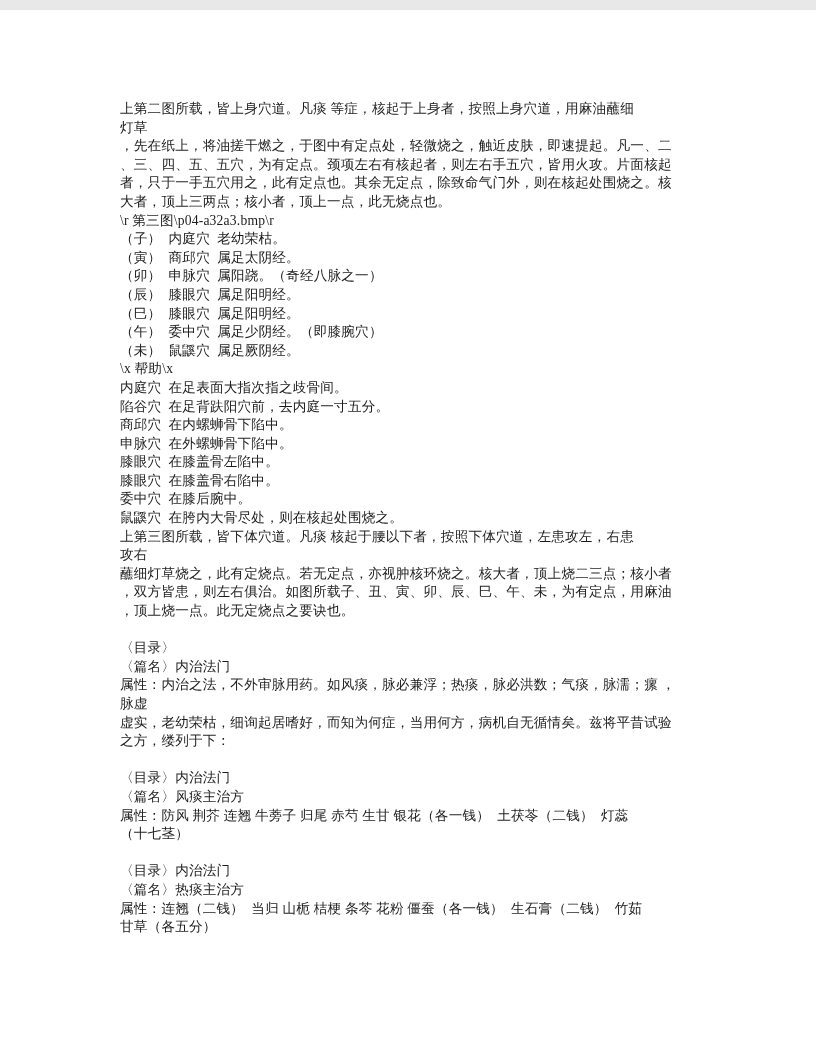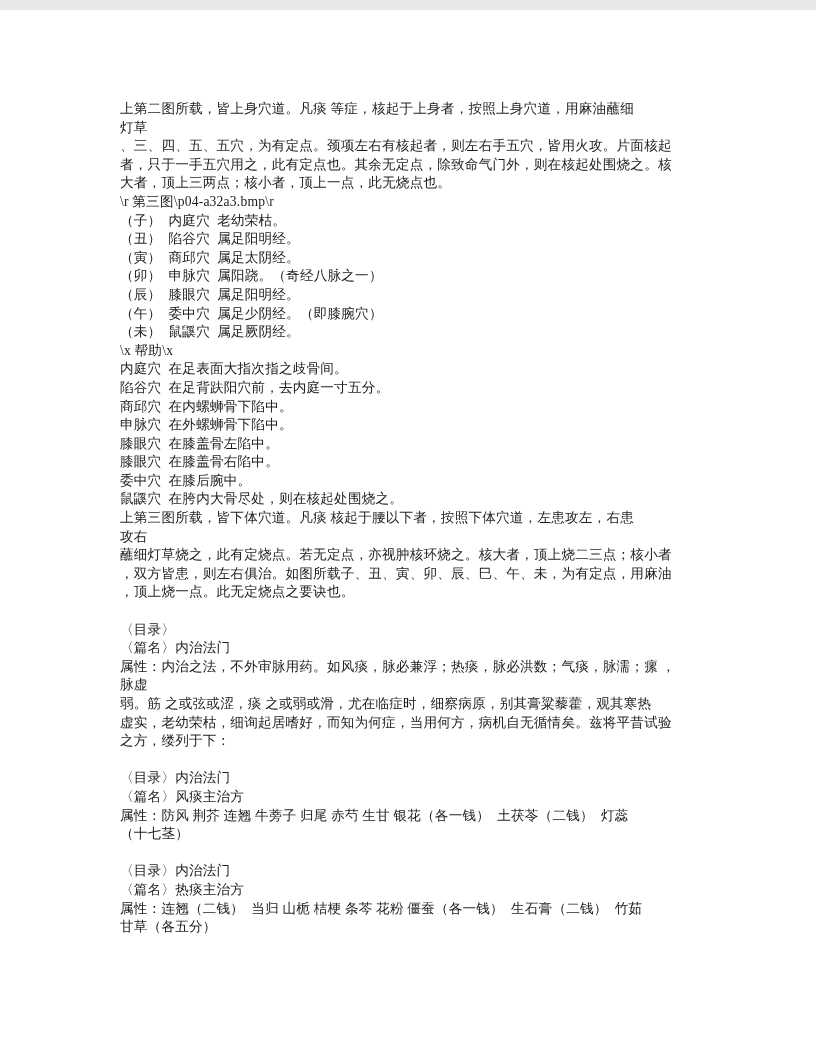--- a/index.html
+++ b/index.html
@@ -32,29 +32,30 @@
     overflow: visible;
   }
 </style>
 </head>
 <body>
 
 <div class="page">
   <div class="text-body">
       <div class="line">上第二图所载，皆上身穴道。凡痰 等症，核起于上身者，按照上身穴道，用麻油蘸细</div>
       <div class="line">灯草</div>
+      <div class="line">，先在纸上，将油搓干燃之，于图中有定点处，轻微烧之，触近皮肤，即速提起。凡一、二</div>
       <div class="line">、三、四、五、五穴，为有定点。颈项左右有核起者，则左右手五穴，皆用火攻。片面核起</div>
       <div class="line">者，只于一手五穴用之，此有定点也。其余无定点，除致命气门外，则在核起处围烧之。核</div>
       <div class="line">大者，顶上三两点；核小者，顶上一点，此无烧点也。</div>
       <div class="line">\r 第三图\p04-a32a3.bmp\r</div>
       <div class="line">（子）  内庭穴  老幼荣枯。</div>
-      <div class="line">（丑）  陷谷穴  属足阳明经。</div>
       <div class="line">（寅）  商邱穴  属足太阴经。</div>
       <div class="line">（卯）  申脉穴  属阳跷。（奇经八脉之一）</div>
       <div class="line">（辰）  膝眼穴  属足阳明经。</div>
+      <div class="line">（巳）  膝眼穴  属足阳明经。</div>
       <div class="line">（午）  委中穴  属足少阴经。（即膝腕穴）</div>
       <div class="line">（未）  鼠鼷穴  属足厥阴经。</div>
       <div class="line">\x 帮助\x</div>
       <div class="line">内庭穴  在足表面大指次指之歧骨间。</div>
       <div class="line">陷谷穴  在足背趺阳穴前，去内庭一寸五分。</div>
       <div class="line">商邱穴  在内螺蛳骨下陷中。</div>
       <div class="line">申脉穴  在外螺蛳骨下陷中。</div>
       <div class="line">膝眼穴  在膝盖骨左陷中。</div>
       <div class="line">膝眼穴  在膝盖骨右陷中。</div>
       <div class="line">委中穴  在膝后腕中。</div>
@@ -62,21 +63,20 @@
       <div class="line">上第三图所载，皆下体穴道。凡痰 核起于腰以下者，按照下体穴道，左患攻左，右患</div>
       <div class="line">攻右</div>
       <div class="line">蘸细灯草烧之，此有定烧点。若无定点，亦视肿核环烧之。核大者，顶上烧二三点；核小者</div>
       <div class="line">，双方皆患，则左右俱治。如图所载子、丑、寅、卯、辰、巳、午、未，为有定点，用麻油</div>
       <div class="line">，顶上烧一点。此无定烧点之要诀也。</div>
       <div class="line">&nbsp;</div>
       <div class="line">〈目录〉</div>
       <div class="line">〈篇名〉内治法门</div>
       <div class="line">属性：内治之法，不外审脉用药。如风痰，脉必兼浮；热痰，脉必洪数；气痰，脉濡；瘰 ，</div>
       <div class="line">脉虚</div>
-      <div class="line">弱。筋 之或弦或涩，痰 之或弱或滑，尤在临症时，细察病原，别其膏粱藜藿，观其寒热</div>
       <div class="line">虚实，老幼荣枯，细询起居嗜好，而知为何症，当用何方，病机自无循情矣。兹将平昔试验</div>
       <div class="line">之方，缕列于下：</div>
       <div class="line">&nbsp;</div>
       <div class="line">〈目录〉内治法门</div>
       <div class="line">〈篇名〉风痰主治方</div>
       <div class="line">属性：防风 荆芥 连翘 牛蒡子 归尾 赤芍 生甘 银花（各一钱）  土茯苓（二钱）  灯蕊</div>
       <div class="line">（十七茎）</div>
       <div class="line">&nbsp;</div>
       <div class="line">〈目录〉内治法门</div>
       <div class="line">〈篇名〉热痰主治方</div>

